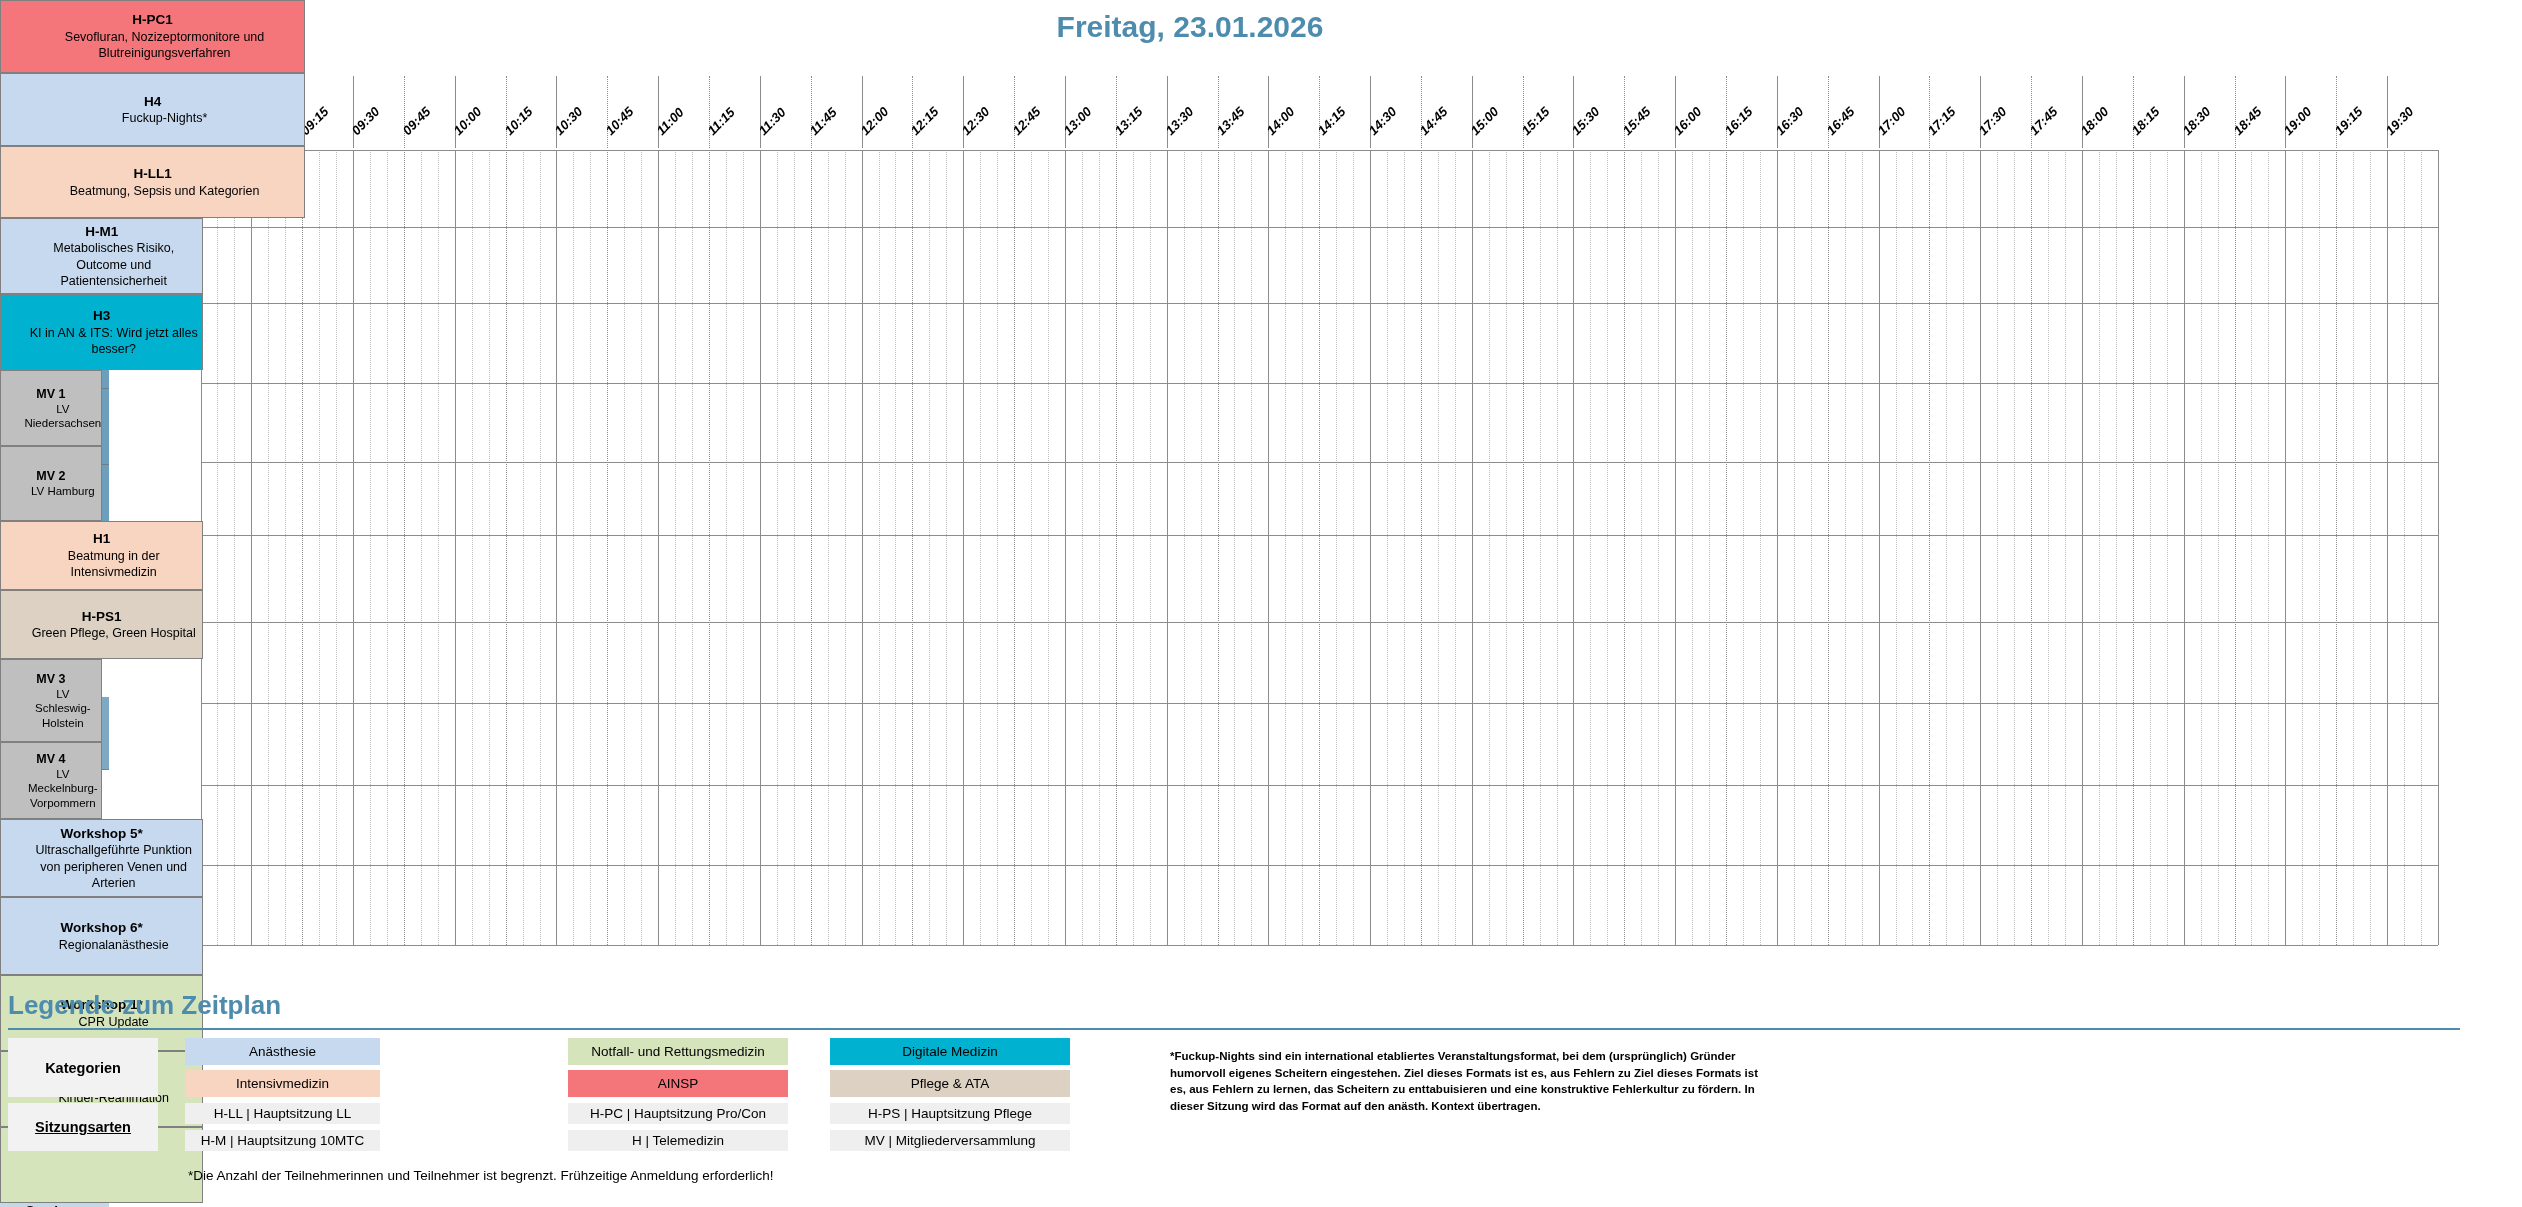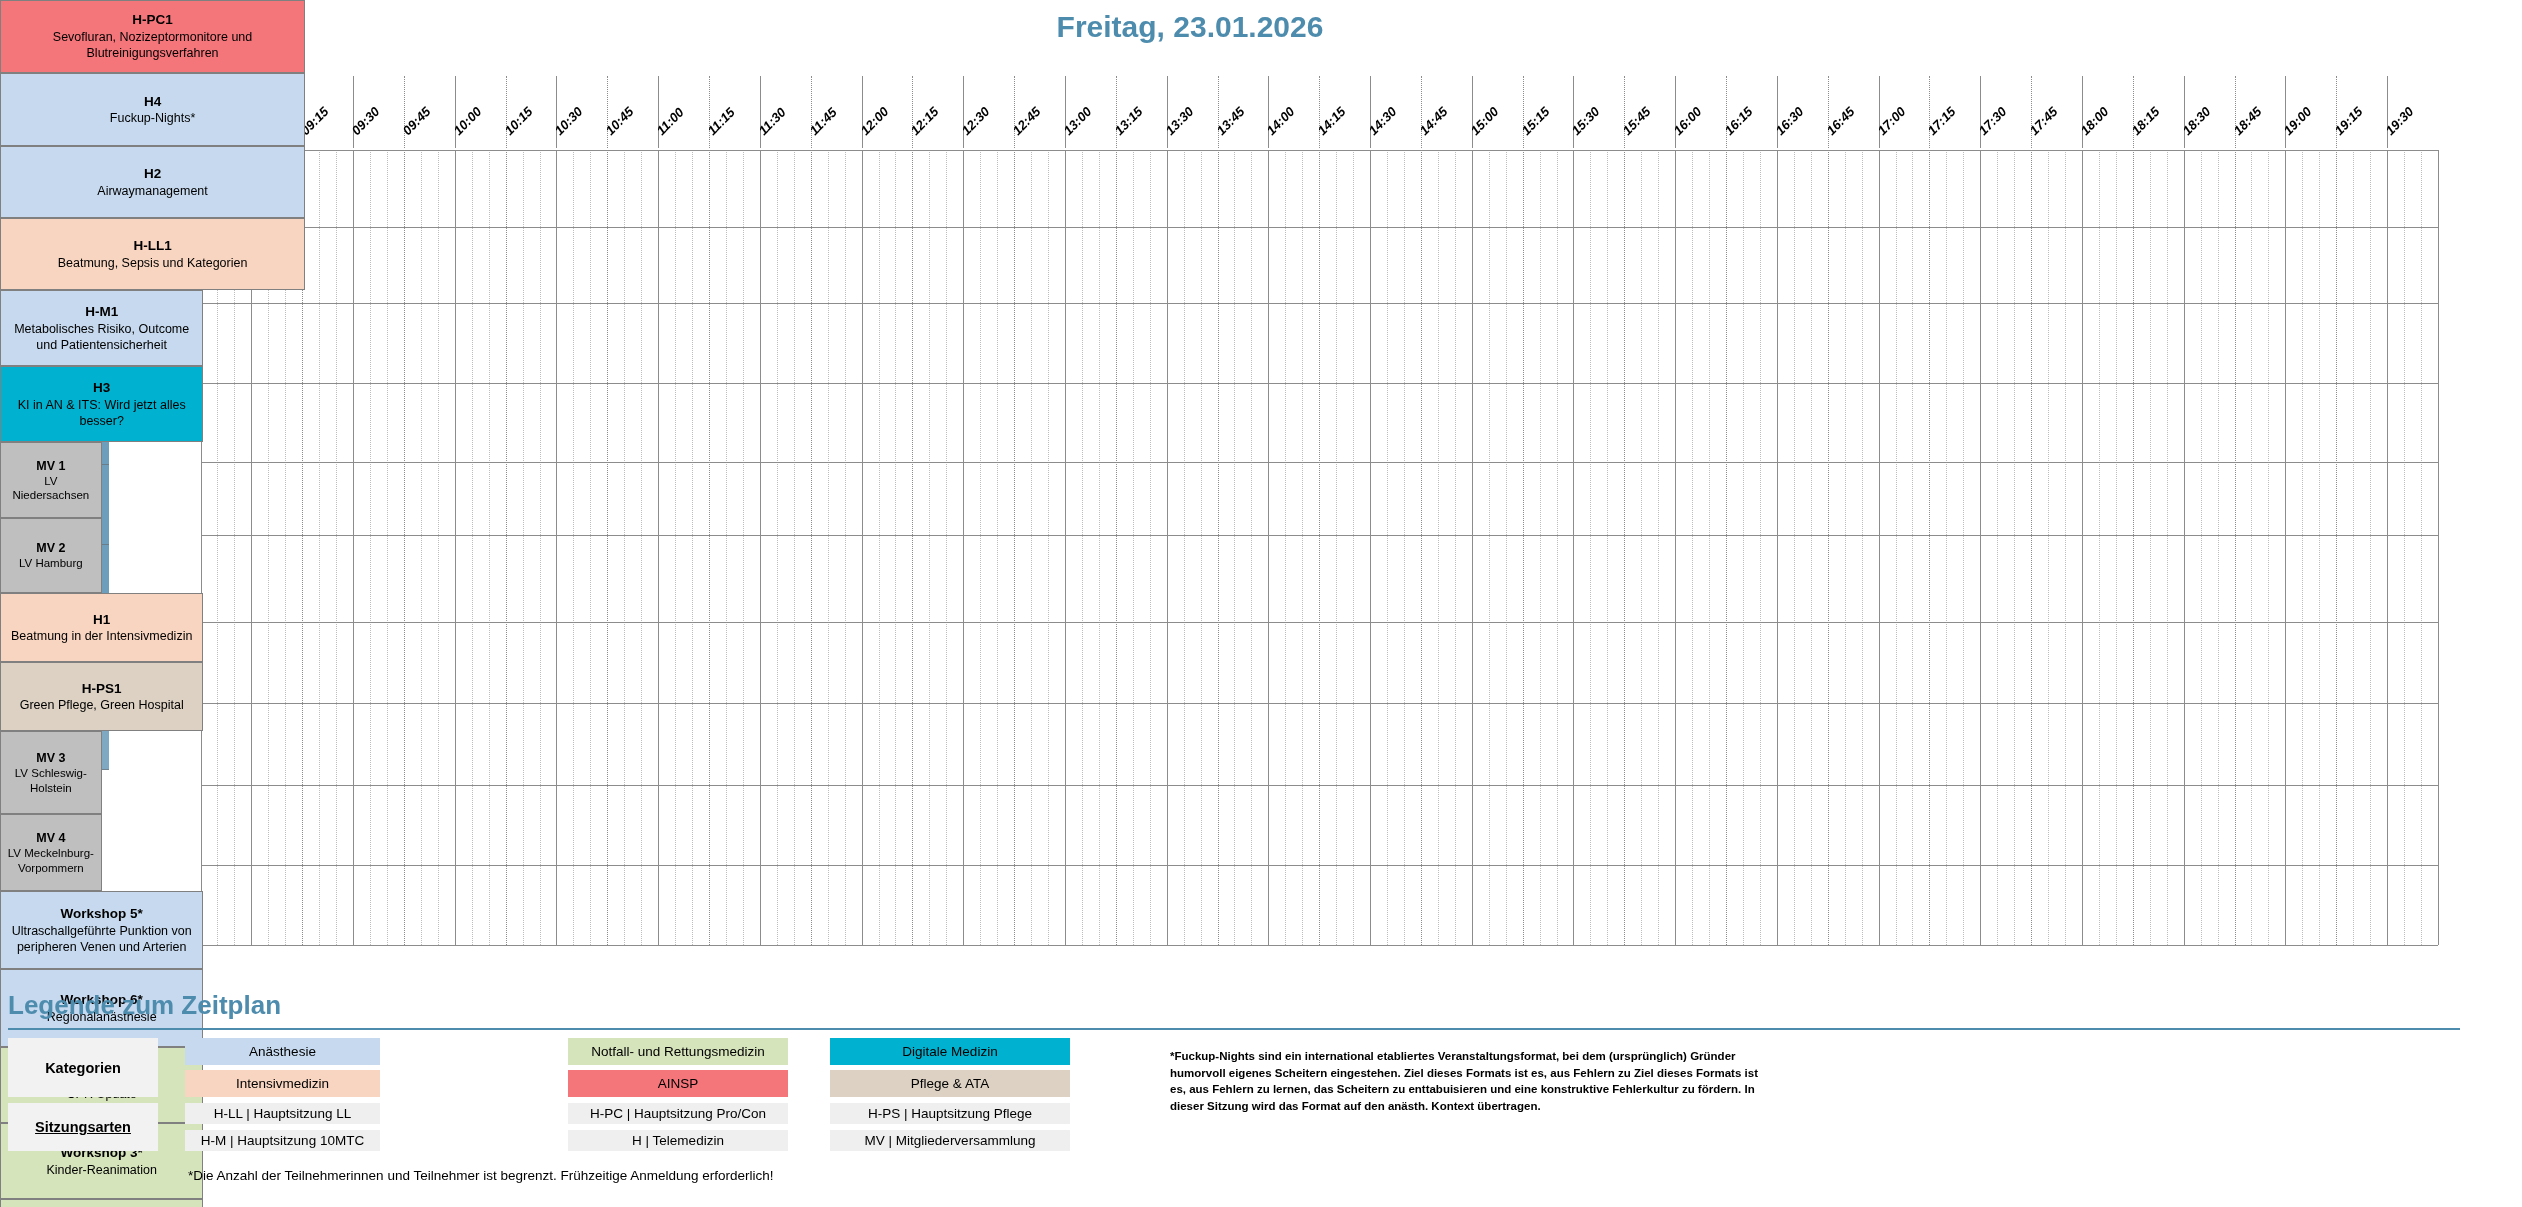--- a/index.html
+++ b/index.html
@@ -28,21 +28,21 @@
     writing-mode:vertical-rl;transform:rotate(180deg);text-align:center;
     font-weight:bold;font-size:14px;white-space:pre-line;line-height:1.15;}
   .room-cell{display:flex;align-items:center;justify-content:center;text-align:center;
     font-weight:bold;font-size:13.5px;white-space:pre-line;line-height:1.3;
     border-bottom:1px solid rgba(100,100,100,.55);box-sizing:border-box;}
 
   
   .event{display:flex;flex-direction:column;align-items:center;justify-content:center;
     text-align:center;border:1px solid #808080;box-sizing:border-box;z-index:5;padding:1px 4px;line-height:1.3;}
   .event .code{font-weight:bold;font-size:13.5px;}
-  .event .etitle{font-size:12.5px;}
+  .event .etitle{font-size:12.5px;margin-left:24px;}
   .event.small .code{font-size:12.5px;}
   .event.small .etitle{font-size:11.5px;line-height:1.25;}
 
   
   #legend-title{left:8px;top:990px;font-size:26px;font-weight:bold;color:#4E8CAE;}
   #legend-rule{left:8px;top:1028px;width:2452px;height:0;border-top:2px solid #4E8CAE;}
   .legend-box{background:#F2F2F2;display:flex;align-items:center;justify-content:center;
     font-weight:bold;font-size:14.5px;}
   .chip{position:absolute;display:flex;align-items:center;justify-content:center;
     font-size:13.5px;text-align:center;}
@@ -411,24 +411,20 @@
     </div>
   <div id="events" class="abs">
       <div class="event" style="left: 1573.45px; top: 152px; width: 305.1px; height: 73px; background: rgb(244, 118, 123);">
         <div class="code">H-PC1</div>
         <div class="etitle">Sevofluran, Nozizeptormonitore und Blutreinigungsverfahren</div>
       </div>
       <div class="event" style="left: 1929.4px; top: 152px; width: 305.1px; height: 73px; background: rgb(198, 217, 238);">
         <div class="code">H4</div>
         <div class="etitle">Fuckup-Nights*</div>
       </div>
-      <div class="event" style="left: 1573.45px; top: 229px; width: 305.1px; height: 72px; background: rgb(198, 217, 238);">
-        <div class="code">H2</div>
-        <div class="etitle">Airwaymanagement</div>
-      </div>
       <div class="event" style="left: 1929.4px; top: 229px; width: 305.1px; height: 72px; background: rgb(248, 213, 193);">
         <div class="code">H-LL1</div>
         <div class="etitle">Beatmung, Sepsis und Kategorien</div>
       </div>
       <div class="event" style="left: 1471.75px; top: 305px; width: 203.4px; height: 76px; background: rgb(198, 217, 238);">
         <div class="code">H-M1</div>
         <div class="etitle">Metabolisches Risiko, Outcome und Patientensicherheit</div>
       </div>
       <div class="event" style="left: 1726px; top: 305px; width: 203.4px; height: 76px; background: rgb(0, 178, 207);">
         <div class="code">H3</div>

